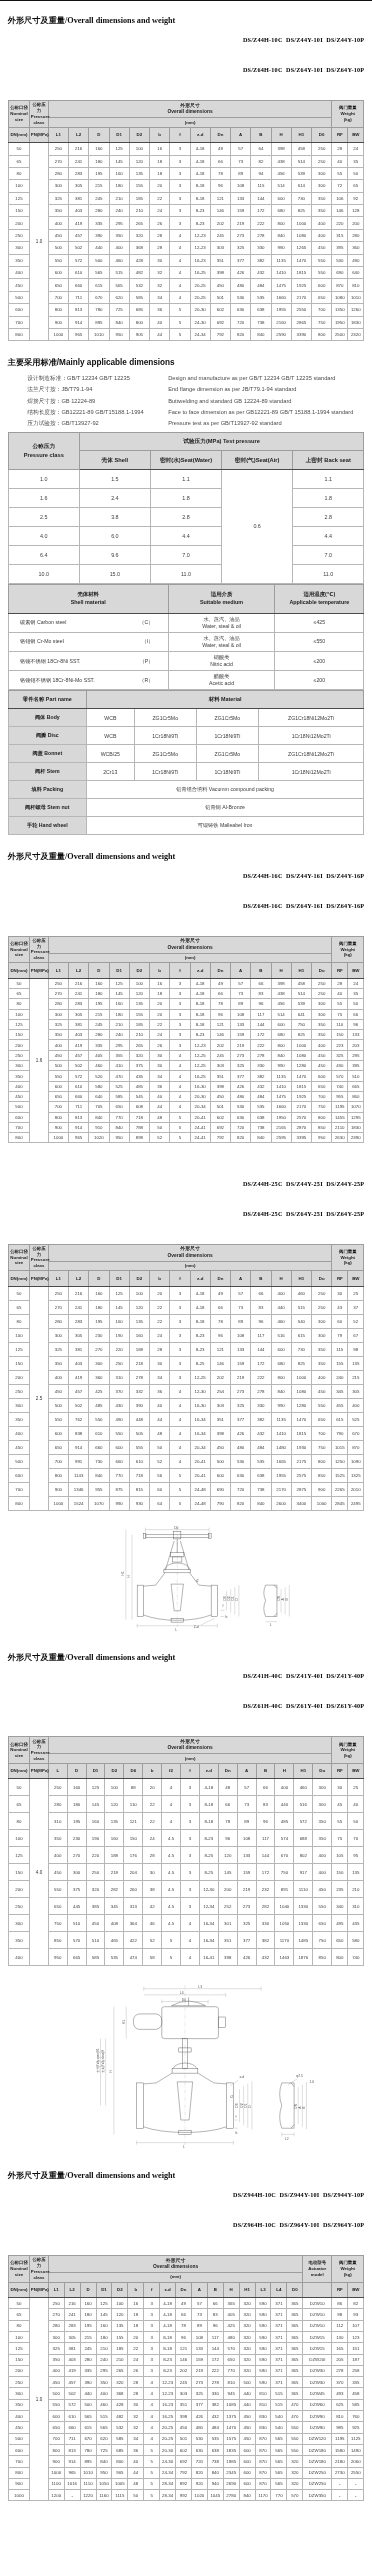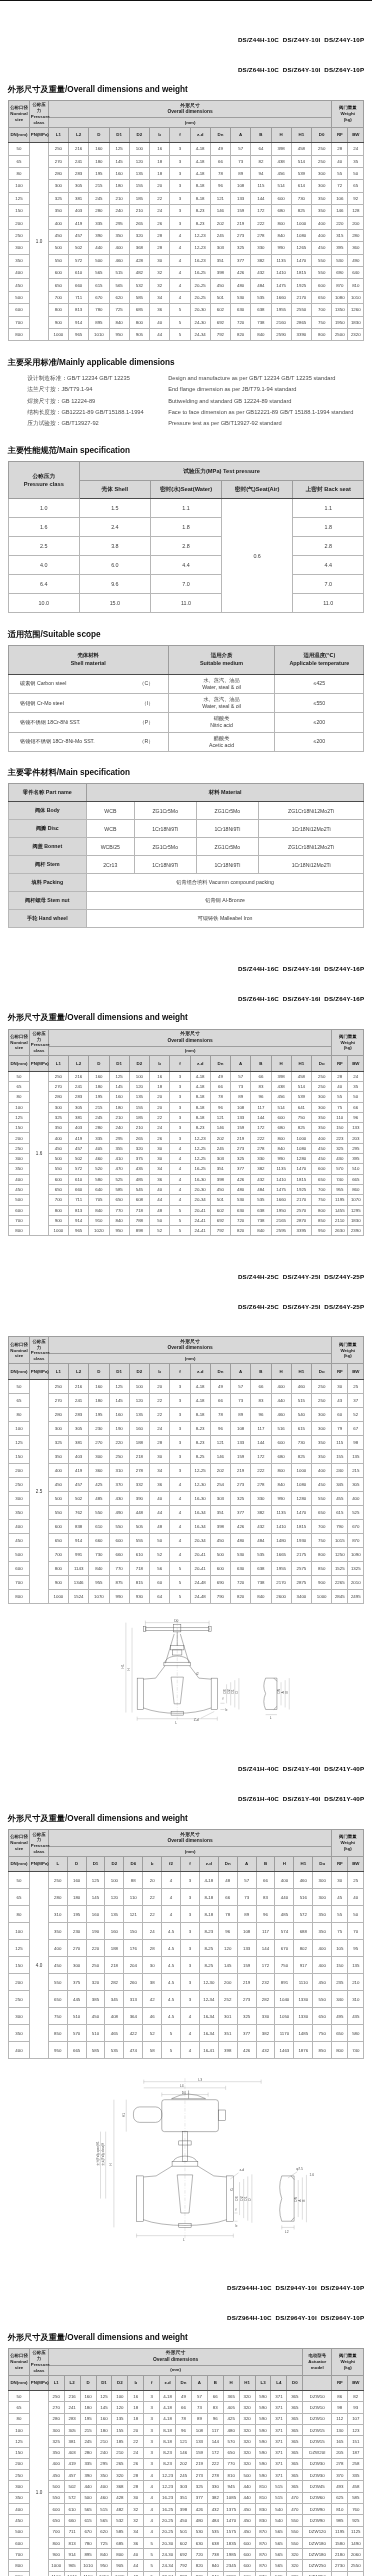--- a/index.html
+++ b/index.html
@@ -1,18 +1,18 @@
 <!DOCTYPE html>
 <html style="font-size:8.2px"><head>
 <meta charset="utf-8">
 <style>
   html,body{margin:0;padding:0;background:#fff;}
   body{width:372px;font-family:"Liberation Sans","DejaVu Sans",sans-serif;color:#222;}
   .page{padding:14.4px 7.7px 15.5px;box-sizing:border-box;border-top:1px solid #111;}
-  .headrow{display:flex;align-items:flex-end;margin:15.5px 0 5.2px;}
+  .headrow{display:flex;align-items:flex-start;margin:15.5px 0 5.2px;font-family:Liberation Serif, serif;}
   .headrow.first{margin-top:0;}
   h2.sec{font-size:8.2px;font-weight:bold;color:#0d0d0d;margin:0;white-space:nowrap;}
   h2.plain{font-size:8.2px;font-weight:bold;color:#0d0d0d;margin:15.5px 0 5.2px;}
   .models{margin-left:auto;text-align:right;font-weight:bold;font-size:6.2px;line-height:1.6;color:#000;white-space:pre;letter-spacing:0.2px;}
   table{border-collapse:collapse;width:100%;}
   
   .dimtab{table-layout:fixed;border:0.5px solid #8a8a8a;border-top:1px solid #4a4a4a;border-bottom:1px solid #4a4a4a;}
   .dimtab th{background:#d8d8d8;font-size:4.4px;font-weight:bold;color:#1c1c1c;border:0.5px solid #9d9d9d;padding:1.5px 0.5px;white-space:pre-line;line-height:1.3;}
   .dimtab th.grp{font-size:4.9px;}
   .dimtab thead tr:last-child th{border-bottom:1px solid #4a4a4a;height:11.3px;}
@@ -444,21 +444,20 @@
       <div class="stdrow">
         <span class="cn">结构长度按：GB12221-89 GB/T15188.1-1994</span>
         <span class="en">Face to face dimension as per GB12221-89  GB/T 15188.1-1994 standard</span>
       </div>
       <div class="stdrow">
         <span class="cn">压力试验按：GB/T13927-92</span>
         <span class="en">Pressure test as per GB/T13927-92 standard</span>
       </div>
     </div>
 
-  <h2 class="plain">主要性能规范/Main specification</h2>
   <table class="spectab">
     <thead>
       <tr>
         <th rowspan="2" style="width:20%">公称压力
 Pressure class</th>
         <th colspan="4">试验压力(MPa)  Test pressure</th>
       </tr>
       <tr>
         <th style="width:20%">壳体  Shell</th>
         <th style="width:20%">密封(水)Seat(Water)</th>
@@ -500,21 +499,20 @@
         </tr>
         <tr>
           <td>10.0</td>
           <td>15.0</td>
           <td>11.0</td>
           <td>11.0</td>
         </tr>
       </tbody>
   </table>
 
-  <h2 class="plain">适用范围/Suitable scope</h2>
   <table class="scopetab">
     <thead>
       <tr>
         <th style="width:45%">壳体材料
 Shell material</th>
         <th style="width:30%">适用介质
 Suitable medium</th>
         <th style="width:25%">适用温度(℃)
 Applicable temperature</th>
       </tr>
@@ -568,21 +566,20 @@
           </td>
           <td>
             <div style="white-space: pre-line;">醋酸类
 Acetic acid</div>
           </td>
           <td>≤200</td>
         </tr>
       </tbody>
   </table>
 
-  <h2 class="plain">主要零件材料/Main specification</h2>
   <table class="partstab">
     <thead>
       <tr>
         <th style="width:22%">零件名称 Part name</th>
         <th colspan="4">材料  Material</th>
       </tr>
     </thead>
     <tbody>
         <tr>
           <td class="pname">阀体 Body</td>

